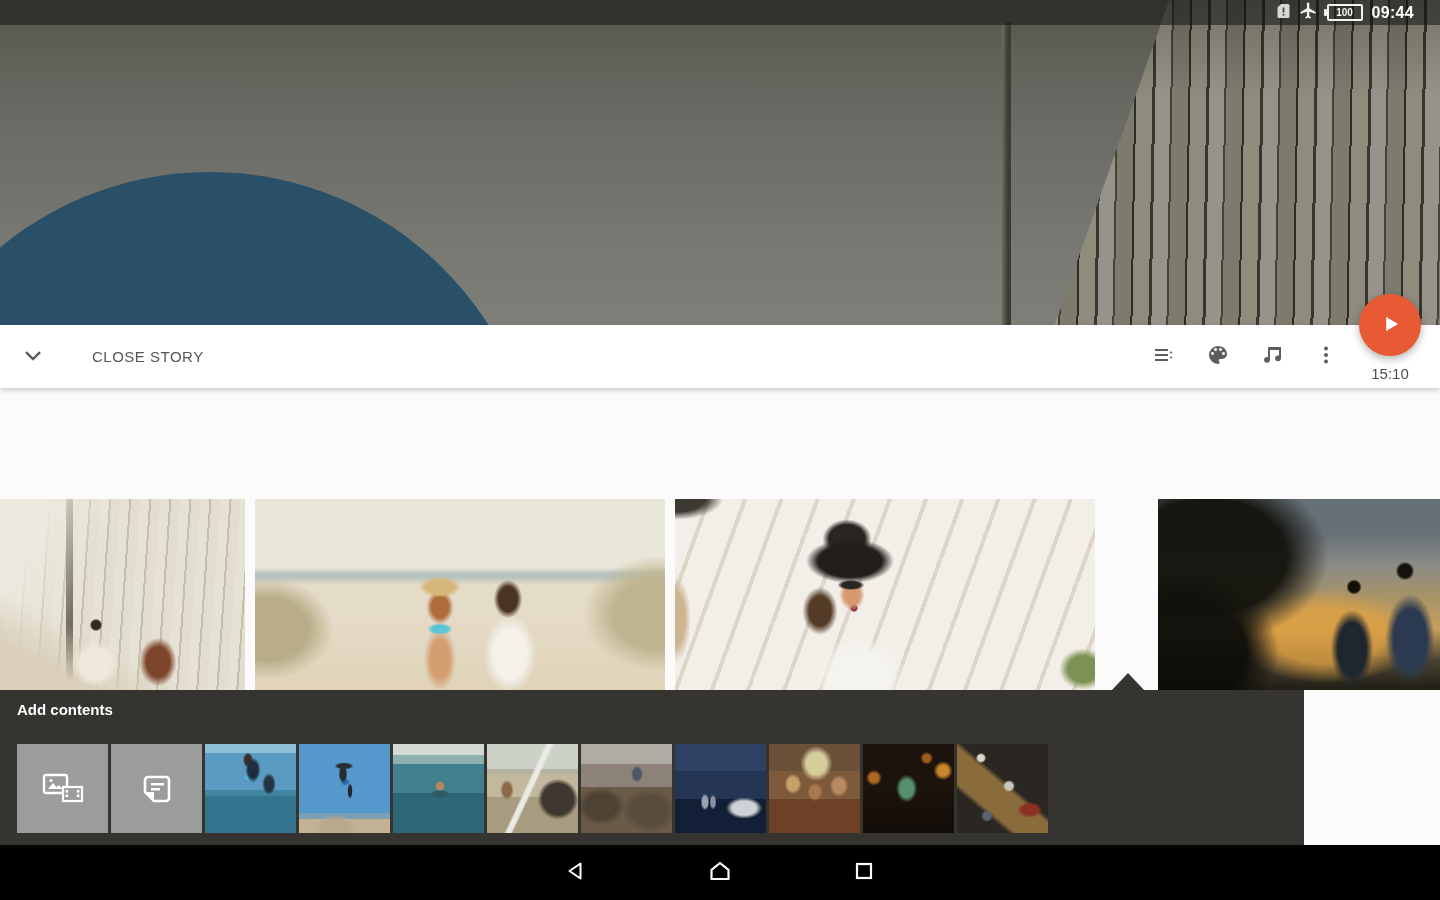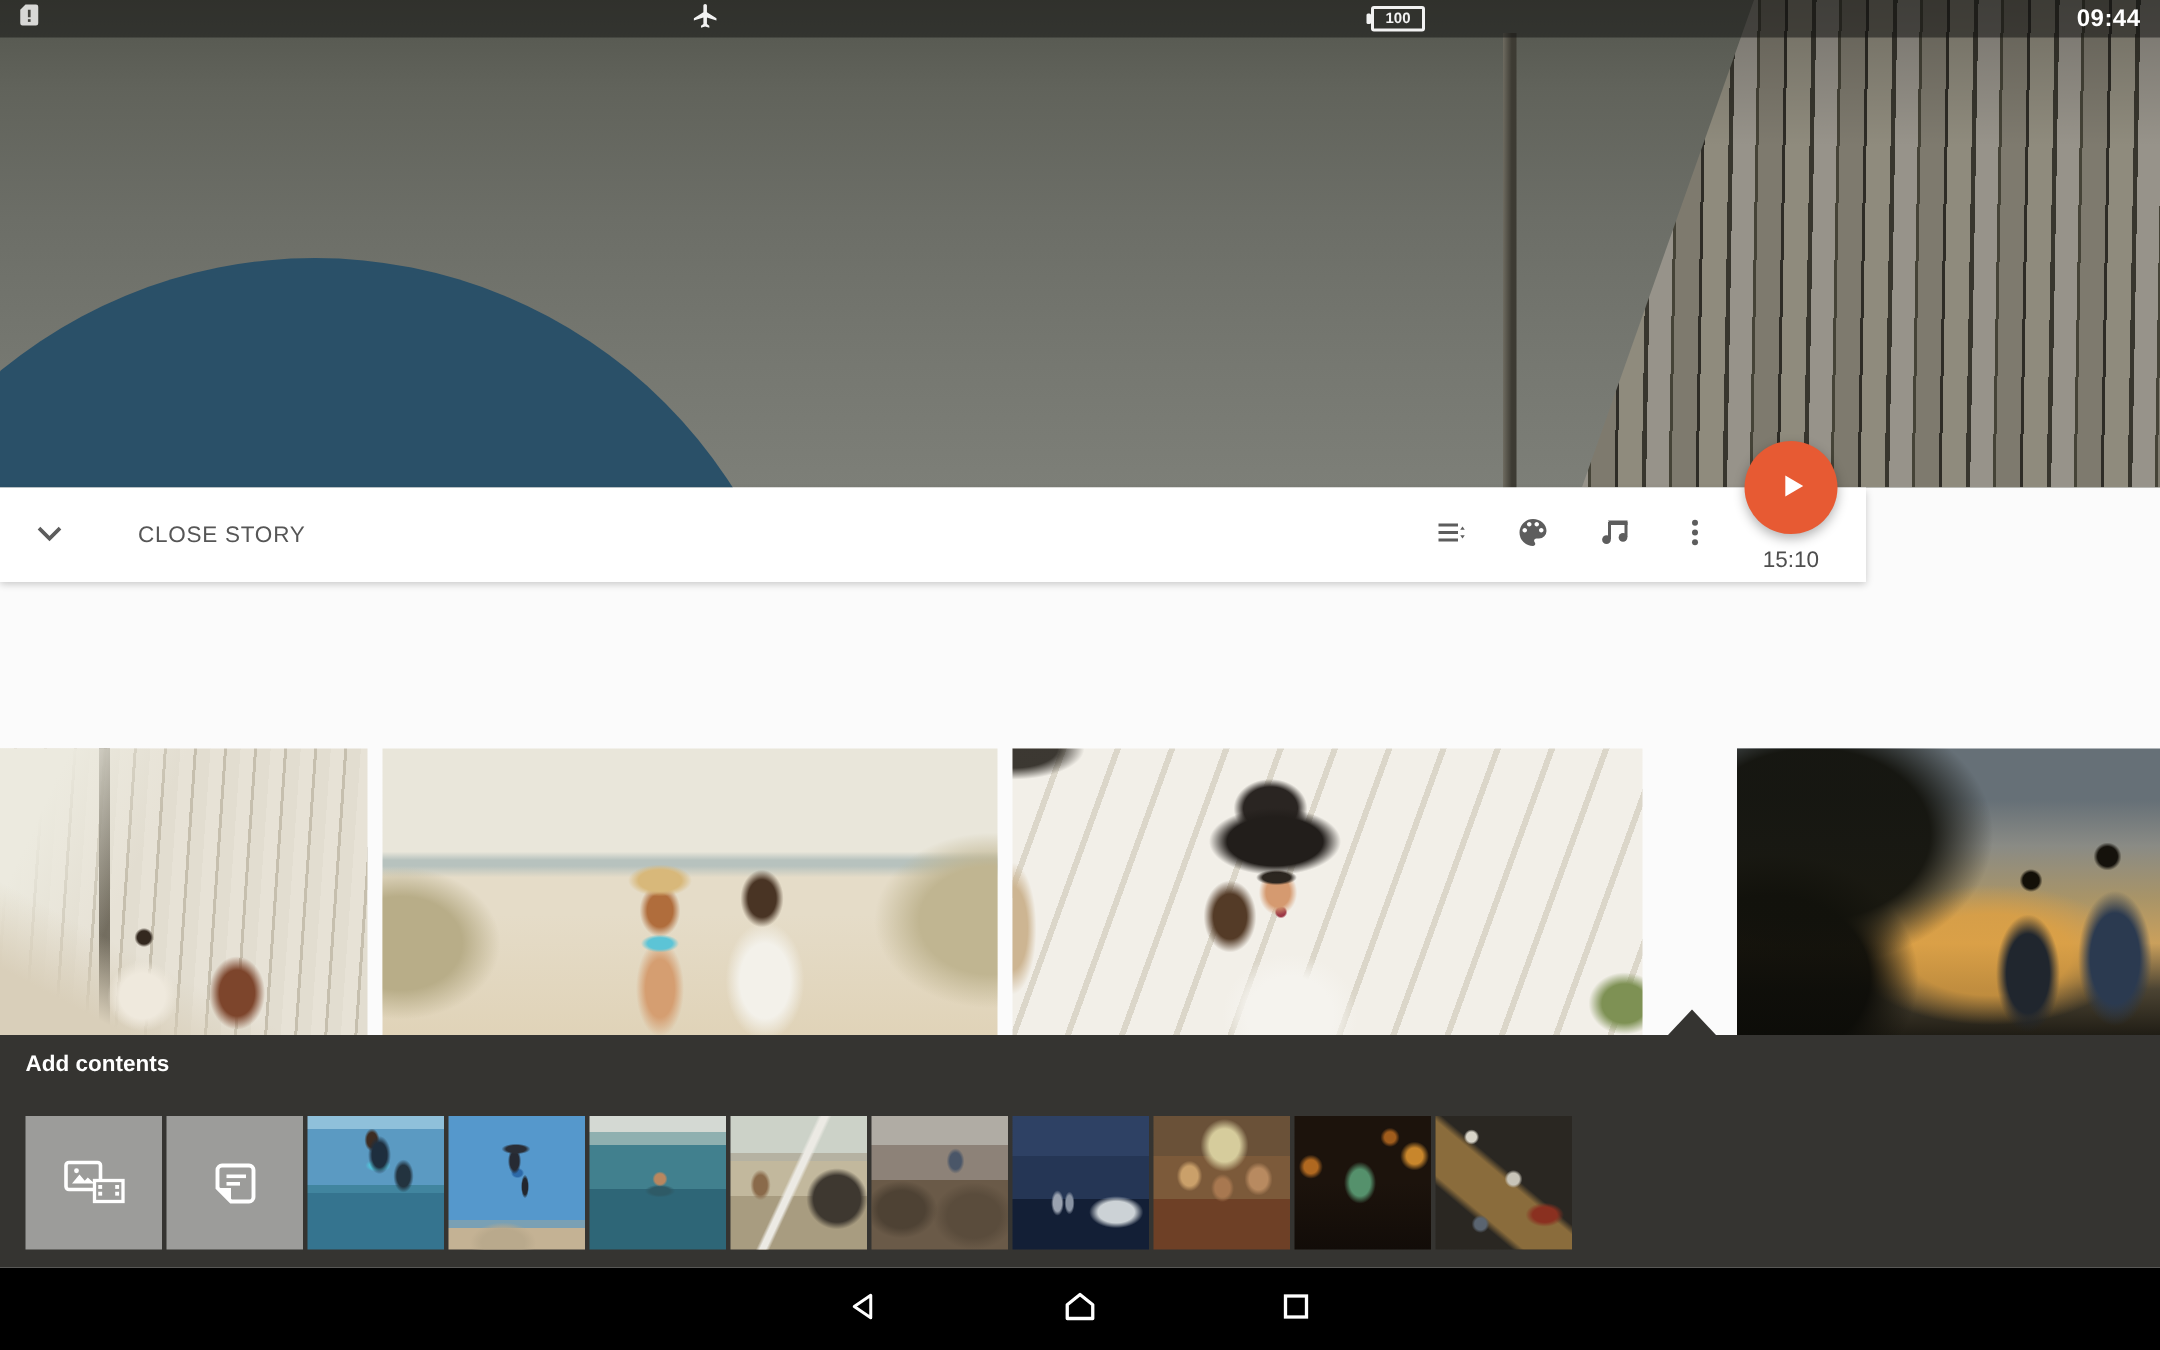--- a/index.html
+++ b/index.html
@@ -16,28 +16,28 @@
   .wire{position:absolute;left:1085px;top:38px;width:215px;height:2px;background:rgba(45,45,38,.45);
     transform:rotate(40deg);transform-origin:right top;}
   .fence{position:absolute;top:0;right:0;width:410px;height:325px;
     clip-path:polygon(34% 0,100% 0,100% 100%,6% 100%);
     background:
       linear-gradient(180deg,rgba(0,0,0,.22) 0,rgba(0,0,0,0) 30%),
       repeating-linear-gradient(91deg,#8f8b7d 0 16px,#38362e 16px 19px,#97938a 19px 34px,#454337 34px 36px,#7e7a6e 36px 52px,#2e2c26 52px 54px);}
 
   
   .status-bar{position:absolute;top:0;left:0;right:0;height:25px;background:rgba(20,20,18,.55);
-    display:flex;align-items:center;justify-content:space-between;gap:9px;padding:0 13px;color:#fff;z-index:5;}
+    display:flex;align-items:center;justify-content:flex-end;gap:9px;padding:0 26px;color:#fff;z-index:5;}
   .sb-time{font-size:16px;font-weight:bold;letter-spacing:.3px;}
   .battery{position:relative;border:2px solid #f2f2f2;border-radius:2px;height:13px;min-width:28px;
     display:flex;align-items:center;justify-content:center;font-size:10px;font-weight:bold;color:#f2f2f2;padding:0 2px;}
   .battery::before{content:"";position:absolute;left:-5px;top:3px;width:3px;height:7px;background:#f2f2f2;border-radius:1px;}
 
   
-  .toolbar{position:absolute;top:325px;left:0;width:1244px;height:63px;background:#fff;
+  .toolbar{position:absolute;top:325px;left:0;width:1440px;height:63px;background:#fff;
     box-shadow:0 2px 5px rgba(0,0,0,.20);z-index:4;}
   .chevron-btn{position:absolute;left:18px;top:16px;width:30px;height:30px;border:none;background:none;cursor:pointer;padding:0;}
   .close-label{position:absolute;left:92px;top:0;height:63px;display:flex;align-items:center;
     font-size:15px;color:#565656;letter-spacing:.5px;}
   .tb-icons{position:absolute;right:102px;top:0;height:63px;display:flex;align-items:center;gap:30px;}
   .tb-btn{width:24px;height:24px;border:none;background:none;padding:0;cursor:pointer;display:flex;align-items:center;justify-content:center;}
   .fab{position:absolute;right:19px;top:-31px;width:62px;height:62px;border-radius:50%;border:none;cursor:pointer;
     background:#e75a33;box-shadow:0 3px 8px rgba(0,0,0,.3);display:flex;align-items:center;justify-content:center;z-index:6;}
   .duration{position:absolute;right:19px;top:40px;width:62px;text-align:center;font-size:15px;color:#4e4e4e;}
 
@@ -78,21 +78,21 @@
     radial-gradient(circle 9px at 196px 88px,#131008 0 60%,rgba(19,16,8,0) 85%),
     radial-gradient(ellipse 26px 48px at 194px 150px,#20262e 0 55%,rgba(32,38,46,0) 82%),
     radial-gradient(circle 11px at 247px 72px,#15120c 0 60%,rgba(21,18,12,0) 85%),
     radial-gradient(ellipse 30px 55px at 252px 140px,#2b3a50 0 55%,rgba(43,58,80,0) 82%),
     radial-gradient(ellipse 150px 110px at 18% 30%,rgba(18,18,12,.95) 0 52%,rgba(18,18,12,0) 80%),
     radial-gradient(ellipse 120px 100px at 8% 80%,rgba(12,12,8,.95) 0 55%,rgba(12,12,8,0) 82%),
     radial-gradient(ellipse 120px 60px at 60% 72%,rgba(222,160,66,.8) 0 45%,rgba(222,160,66,0) 78%),
     linear-gradient(180deg,#667077 0 18%,#8a8b85 34%,#a89468 52%,#caa05c 68%,#4c4433 84%,#201d15 100%);}
 
   
-  .add-panel{position:absolute;top:690px;left:0;width:1440px;height:155px;background:#353431;z-index:3;}
+  .add-panel{position:absolute;top:690px;left:0;width:1304px;height:155px;background:#353431;z-index:3;}
   .notch{position:absolute;top:-17px;left:1112px;width:0;height:0;
     border-left:16px solid transparent;border-right:16px solid transparent;border-bottom:17px solid #353431;}
   .panel-title{position:absolute;top:11px;left:17px;color:#fff;font-size:15px;font-weight:bold;}
   .strip{position:absolute;top:54px;left:17px;display:flex;gap:3px;}
   .thumb{width:91px;height:89px;flex:none;cursor:pointer;}
   .thumb.btn{background:#9c9c9a;display:flex;align-items:center;justify-content:center;}
   .thumb .icon{display:flex;}
 
   .t3{background:
     radial-gradient(ellipse 9px 15px at 48px 26px,#1e2e3e 0 55%,rgba(30,46,62,0) 85%),

